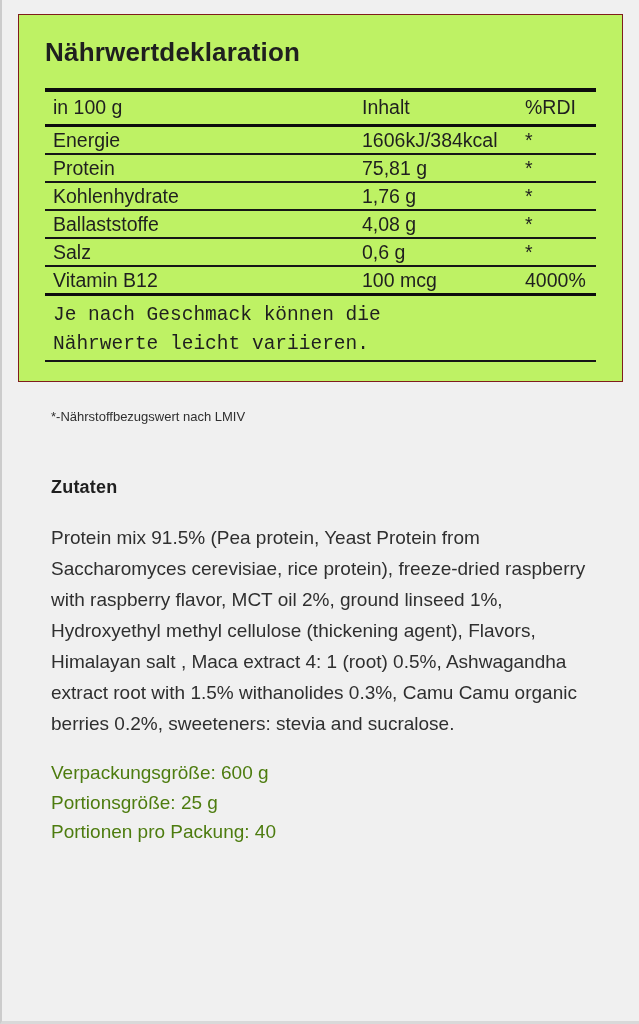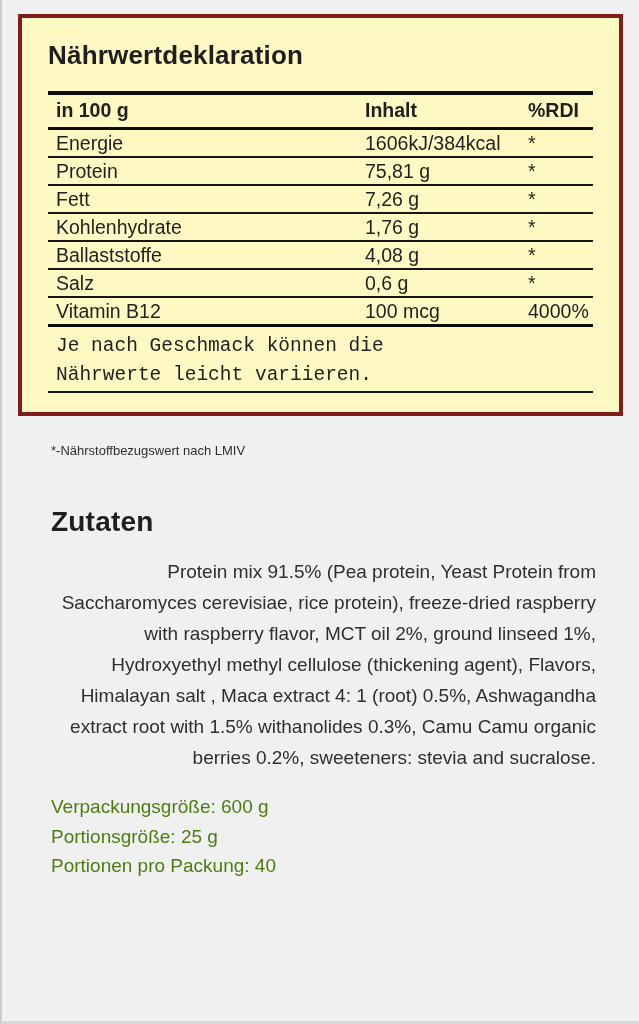--- a/index.html
+++ b/index.html
@@ -12,42 +12,42 @@
     border-left: 2px solid #cccccc;
     border-bottom: 3px solid #d9d9d9;
     font-family: "Liberation Sans", "DejaVu Sans", sans-serif;
     color: #2b2b2b;
     -webkit-font-smoothing: antialiased;
   }
 
   
   .card {
     margin: 14px 16px 0 16px;
-    background: #fef9c3;
-    border: 4px solid #7f1d1d;
+    background: #bef264;
+    border: 1px solid #7f1d1d;
     padding: 22px 26px 19px 26px;
   }
   .card-title {
     font-size: 26px;
     line-height: 31px;
     font-weight: 700;
     color: #1f1f1f;
     margin: 0 0 20px 0;
     letter-spacing: 0.2px;
   }
   table.nutrition-table {
     width: 100%;
     border-collapse: collapse;
     border-top: 4px solid #0d0d0d;
     font-size: 19.5px;
     color: #1f1f1f;
   }
   table.nutrition-table th {
     text-align: left;
-    font-weight: 700;
+    font-weight: 400;
     padding: 5px 0 6px 0;
     line-height: 21px;
     border-bottom: 3px solid #0d0d0d;
   }
   table.nutrition-table td {
     padding: 3px 0 3px 0;
     line-height: 20px;
     border-bottom: 2px solid #161616;
   }
   table.nutrition-table th:nth-child(1),
@@ -72,34 +72,33 @@
 
   
   .content { padding: 0 40px 30px 49px; }
   .footnote {
     margin: 21px 0 0 0;
     font-size: 13px;
     line-height: 27px;
     color: #2f2f2f;
   }
   .section-title {
-    font-size: 28px;
+    font-size: 18px;
     line-height: 31px;
     font-weight: 700;
     color: #1f1f1f;
     margin: 42px 0 0 0;
     letter-spacing: 0.2px;
   }
   .ingredients-text {
     margin: 19px 0 0 0;
     font-size: 19px;
     line-height: 31px;
     max-width: 545px;
     color: #2f2f2f;
-    text-align: right;
   }
   .info-lines {
     margin: 19px 0 0 0;
     font-size: 19px;
     line-height: 29.5px;
     color: #4d7c0f;
   }
 </style>
 </head>
 <body data-name="product-info-page">
@@ -117,25 +116,20 @@
     </thead>
     <tbody data-name="nutrition-table-body">
         <tr data-name="nutrition-row">
           <td data-name="nutrient-name-cell">Energie</td>
           <td data-name="nutrient-amount-cell">1606kJ/384kcal</td>
           <td data-name="nutrient-rdi-cell">*</td>
         </tr>
         <tr data-name="nutrition-row">
           <td data-name="nutrient-name-cell">Protein</td>
           <td data-name="nutrient-amount-cell">75,81 g</td>
-          <td data-name="nutrient-rdi-cell">*</td>
-        </tr>
-        <tr data-name="nutrition-row">
-          <td data-name="nutrient-name-cell">Fett</td>
-          <td data-name="nutrient-amount-cell">7,26 g</td>
           <td data-name="nutrient-rdi-cell">*</td>
         </tr>
         <tr data-name="nutrition-row">
           <td data-name="nutrient-name-cell">Kohlenhydrate</td>
           <td data-name="nutrient-amount-cell">1,76 g</td>
           <td data-name="nutrient-rdi-cell">*</td>
         </tr>
         <tr data-name="nutrition-row">
           <td data-name="nutrient-name-cell">Ballaststoffe</td>
           <td data-name="nutrient-amount-cell">4,08 g</td>

